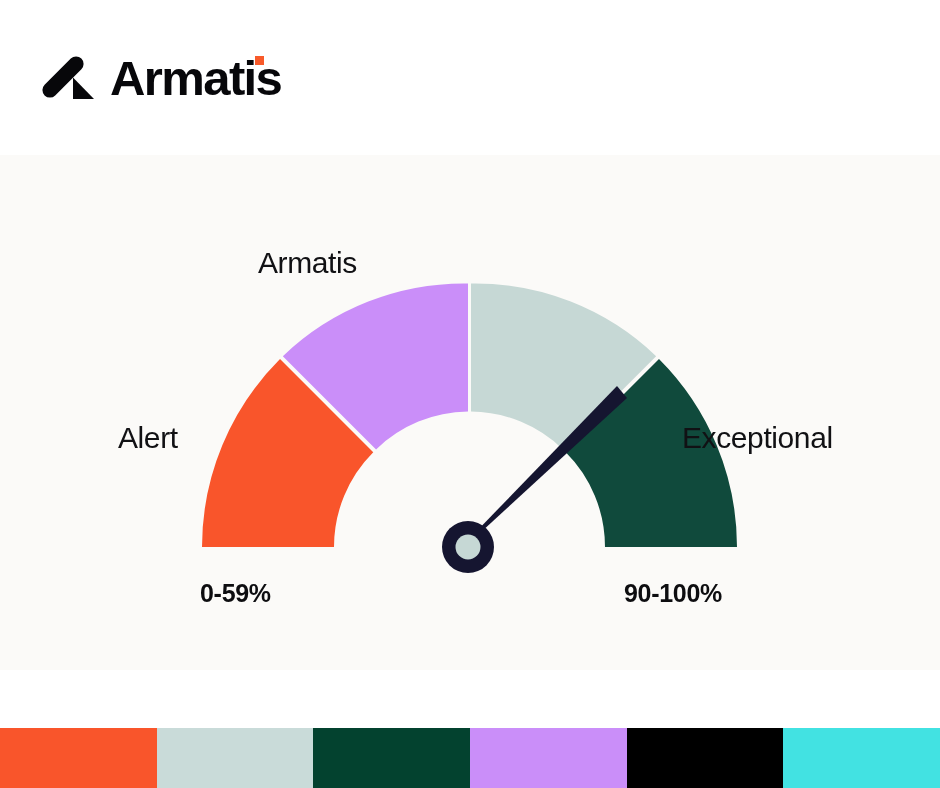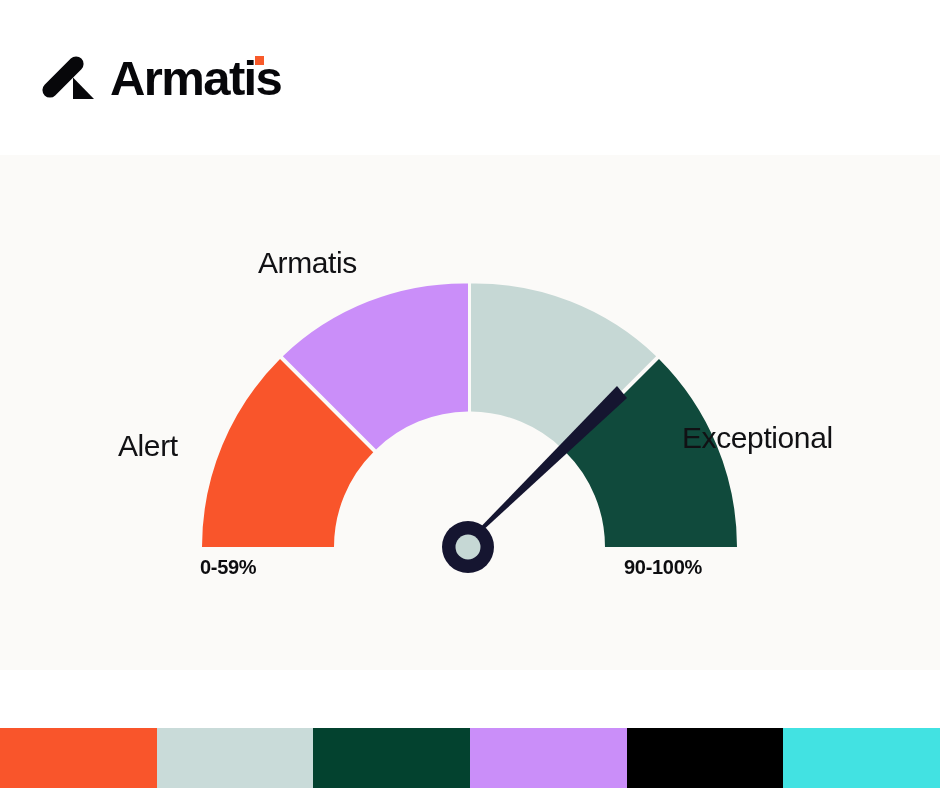--- a/index.html
+++ b/index.html
@@ -50,29 +50,30 @@
     font-family:"Liberation Sans", sans-serif;
     font-size:30px;
     color:#111114;
     white-space:nowrap;
     letter-spacing:-0.4px;
     line-height:1;
   }
   .range-label{
     position:absolute;
     font-family:"Liberation Sans", sans-serif;
-    font-size:20px;
+    font-size:25px;
     font-weight:bold;
     color:#0d0d10;
     white-space:nowrap;
     letter-spacing:-0.3px;
     line-height:1;
+    margin-top:24px;
   }
 
-  #label-alert{left:118px;top:268px;margin-top:8px;}
+  #label-alert{left:118px;top:268px;}
   #label-average{left:258px;top:93px;}
   #label-excellent{left:538px;top:93px;}
   #label-exceptional{left:682px;top:268px;}
   #range-left{left:200px;top:402px;}
   #range-right{left:624px;top:402px;}
 
   
   #swatches{
     position:absolute;left:0;top:728px;width:940px;height:60px;
     display:flex;

